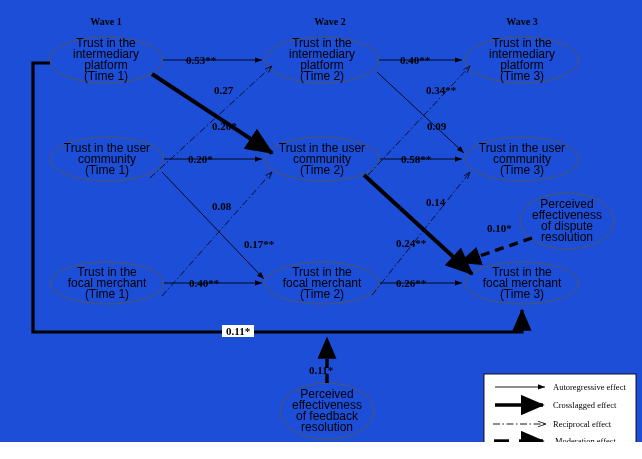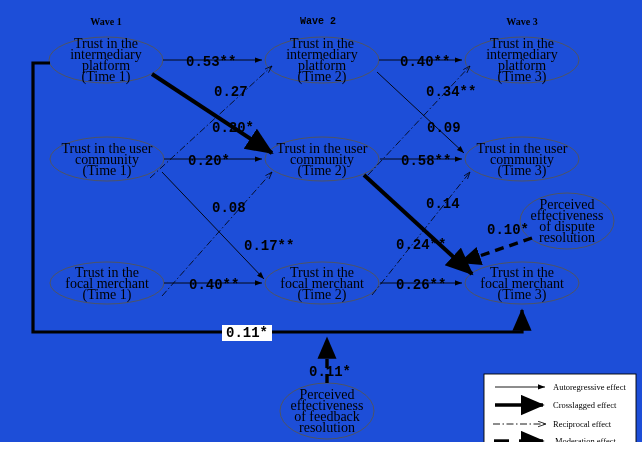--- a/index.html
+++ b/index.html
@@ -1,30 +1,30 @@
 <!DOCTYPE html>
 <html><head>
 <meta charset="utf-8">
 <style>
   html,body{margin:0;padding:0;background:#ffffff;}
   body{font-family:"Liberation Serif", serif;}
   #canvas{position:relative;width:642px;height:442px;background:#1d4ed8;overflow:hidden;padding-left:44px;}
   svg#diagram{position:absolute;left:0;top:0;width:642px;height:459px;}
   .node-label{
     position:absolute;text-align:center;color:#000;
-    font-family:Liberation Serif, serif;font-size:14px;line-height:11px;
+    font-family:Liberation Sans, sans-serif;font-size:12px;line-height:11px;
     pointer-events:none;
   }
   .wave-head{
     position:absolute;text-align:center;color:#000;font-weight:bold;
     font-family:"Liberation Serif", serif;font-size:10px;
   }
   .path-label{
-    position:absolute;color:#000;font-family:Liberation Mono, monospace;
-    font-size:14px;font-weight:bold;white-space:nowrap;
+    position:absolute;color:#000;font-family:Liberation Serif, serif;
+    font-size:11px;font-weight:bold;white-space:nowrap;
   }
   .legend-label{
     position:absolute;color:#000;font-family:"Liberation Serif", serif;
     font-size:8.5px;white-space:nowrap;
   }
 </style>
 </head>
 <body>
 
 <div id="canvas">
@@ -111,21 +111,21 @@
       <line x1="495" y1="405" x2="543" y2="405" stroke="#000" stroke-width="3.4" marker-end="url(#ah-thick)"></line>
       <line x1="493" y1="424" x2="546" y2="424" stroke="#000" stroke-width="0.9" stroke-dasharray="7,2.5,1.5,2.5" marker-end="url(#ah-open)"></line>
       <g>
         <line x1="494" y1="441" x2="509" y2="441" stroke="#000" stroke-width="3.4"></line>
         <line x1="519" y1="441" x2="543" y2="441" stroke="#000" stroke-width="3.4" marker-end="url(#ah-thick)"></line>
       </g>
     </g>
   </svg>
 
   <div class="wave-head" style="left:56px;top:16px;width:100px;">Wave 1</div>
-  <div class="wave-head" style="left:268px;top:16px;width:100px;font-family:Liberation Mono, monospace;">Wave 2</div>
+  <div class="wave-head" style="left:280px;top:16px;width:100px;">Wave 2</div>
   <div class="wave-head" style="left:472px;top:16px;width:100px;">Wave 3</div>
 
   <div class="node-label" style="left:56px;top:38px;width:100px;">
     <div>Trust in the</div>
     <div>intermediary</div>
     <div>platform</div>
     <div>(Time 1)</div>
   </div>
   <div class="node-label" style="left:57px;top:143px;width:100px;">
     <div>Trust in the user</div>

